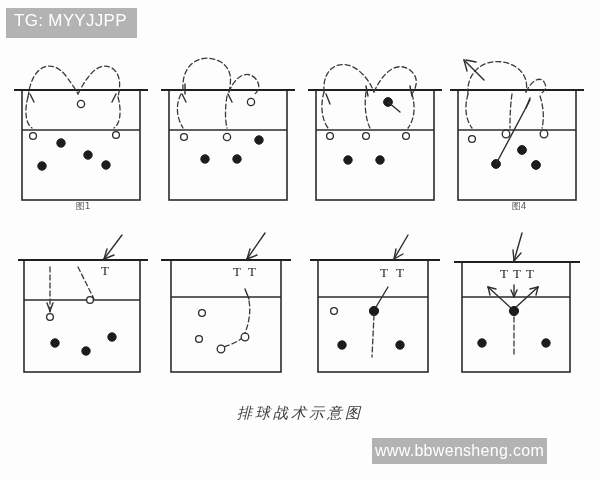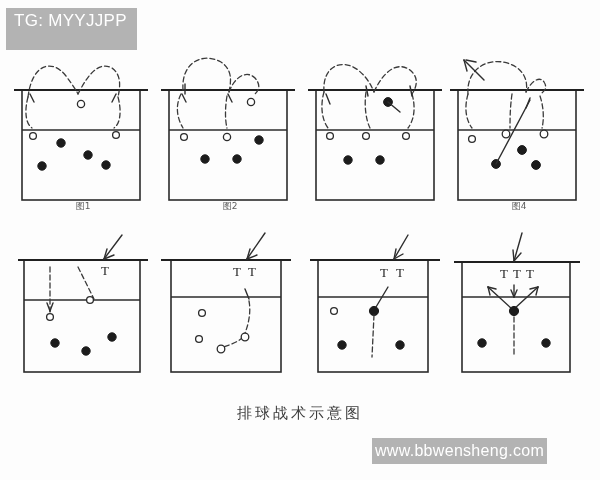--- a/index.html
+++ b/index.html
@@ -29,21 +29,21 @@
     font-family: "Liberation Sans", sans-serif;
     letter-spacing: 0.3px;
     white-space: nowrap;
     display: flex;
     align-items: center;
   }
   #wm-top {
     left: 6px;
     top: 8px;
     height: 26px;
-    padding: 0 10px 16px 8px;
+    padding: 0 10px 4px 8px;
     font-size: 17px;
   }
   #wm-bottom {
     left: 372px;
     top: 438px;
     height: 26px;
     padding: 0 3px;
     font-size: 16px;
   }
 
@@ -93,20 +93,21 @@
     position: absolute;
     left: 0;
     top: 404px;
     width: 600px;
     text-align: center;
     font-size: 15px;
     letter-spacing: 3px;
     color: #3b3b3b;
     font-family: "DejaVu Sans", sans-serif;
     filter: blur(0.3px);
+    font-style: italic;
   }
 
   
   .court-line {
     stroke: #2b2b2b;
     stroke-width: 1.6;
     fill: none;
   }
   .net-line {
     stroke: #202020;
@@ -193,21 +194,20 @@
           <path class="arrow-line" d="M30,42 L30,52"></path>
           <path class="arrow-line" d="M27,52 L31,60"></path>
           <path class="arrow-line" d="M73,52 L77,60"></path>
           <circle class="dot-hollow" cx="96" cy="60" r="3.6"></circle>
           <circle class="dot-hollow" cx="29" cy="95" r="3.4"></circle>
           <circle class="dot-hollow" cx="72" cy="95" r="3.6"></circle>
           <circle class="dot-filled" cx="104" cy="98" r="4.2"></circle>
           <circle class="dot-filled" cx="50" cy="117" r="4.2"></circle>
           <circle class="dot-filled" cx="82" cy="117" r="4.2"></circle>
         </svg>
-        <div class="fig-caption">图2</div>
       </div>
 
       <div class="figure fig-col-2">
         <svg class="fig-svg" width="150" height="175" viewBox="0 0 150 175">
           <rect class="court-line" x="14" y="48" width="118" height="110"></rect>
           <line class="court-line" x1="14" y1="88" x2="132" y2="88"></line>
           <line class="net-line" x1="6" y1="48" x2="140" y2="48"></line>
           <path class="traj" d="M22,50 C20,24 40,16 56,28 C66,36 70,45 72,50"></path>
           <path class="traj" d="M72,50 C80,32 94,18 108,28 C118,36 114,46 110,52"></path>
           <path class="traj" d="M22,50 C18,64 20,78 26,86"></path>

